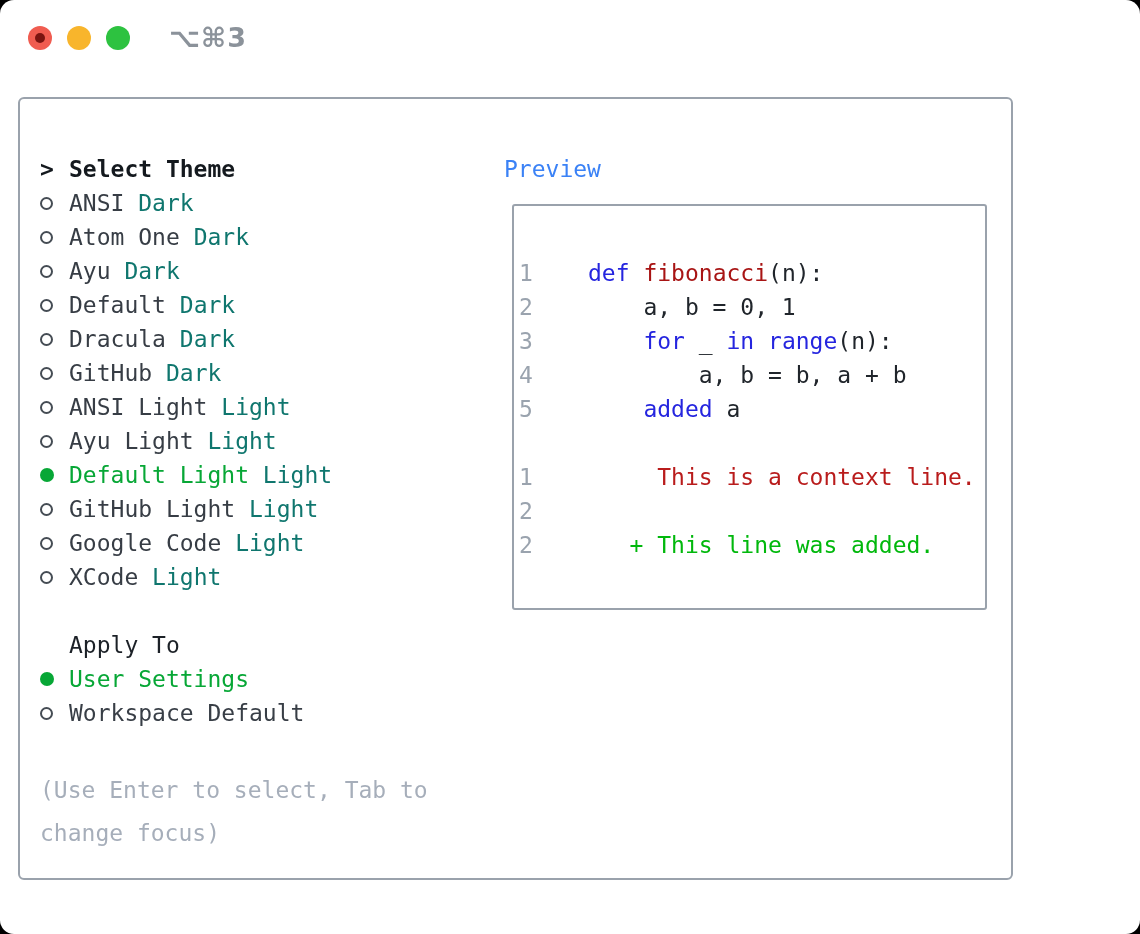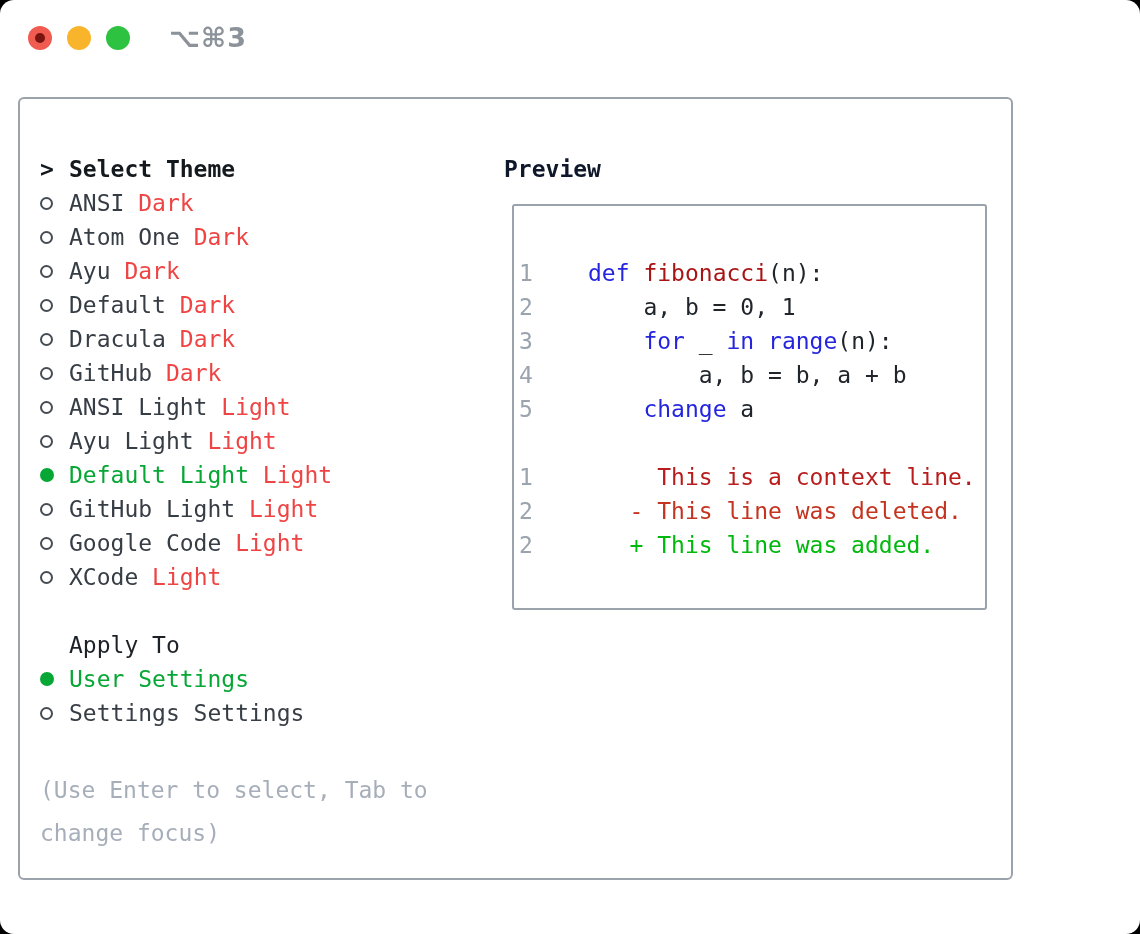--- a/index.html
+++ b/index.html
@@ -50,29 +50,29 @@
   .hdr{font-weight:700;color:#14191e;white-space:pre;}
   .hdr2{color:#1c2127;white-space:pre;}
   .radio{
     box-sizing:border-box;width:13px;height:13px;border-radius:50%;
     border:2px solid #454c54;background:transparent;
   }
   .radio.sel{width:14px;height:14px;border:none;background:var(--green);}
   .lbl{white-space:pre;}
   .tname{color:#373d45;}
   .tname.sel{color:var(--green);}
-  .tvar{color:#ef4444;}
+  .tvar{color:#0f766e;}
   .opt-label{color:#383e46;white-space:pre;}
   .opt-label.sel{color:var(--green);}
   .hint{color:#a6aeba;white-space:pre;margin-top:9px;}
   
   .preview-header{
     position:absolute;left:484px;top:53px;height:34px;
     display:flex;align-items:center;
-    font-size:23px;font-weight:700;color:#0f172a;
+    font-size:23px;font-weight:400;color:#3b82f6;
   }
   .preview-box{
     position:absolute;left:492px;top:105px;width:475px;height:406px;
     box-sizing:border-box;
     border:2px solid #9aa2ac;border-radius:3px;
     background:#fff;
   }
   #code{position:absolute;left:5px;top:50px;}
   .cl{height:34px;display:flex;align-items:center;font-size:23px;}
   .ln{display:inline-block;width:42px;color:#9aa3ae;white-space:pre;flex:none;}
@@ -194,21 +194,21 @@
           <div class="row">
             <span class="slot">
               <span class="radio sel"></span>
             </span>
             <span class="opt-label sel">User Settings</span>
           </div>
           <div class="row">
             <span class="slot">
               <span class="radio"></span>
             </span>
-            <span class="opt-label">Settings Settings</span>
+            <span class="opt-label">Workspace Default</span>
           </div>
         </div>
 
       <div class="row"></div>
 
       <div class="row hint">(Use Enter to select, Tab to</div>
       <div class="row hint">change focus)</div>
     </div>
 
     <div class="preview-header">Preview</div>
@@ -226,33 +226,32 @@
           <div class="cl">
             <span class="ln">3</span>
             <span class="ct"><span class="tok-pl">    </span><span class="tok-kw">for</span><span class="tok-pl"> _ </span><span class="tok-kw">in</span><span class="tok-pl"> </span><span class="tok-kw">range</span><span class="tok-pl">(n):</span></span>
           </div>
           <div class="cl">
             <span class="ln">4</span>
             <span class="ct"><span class="tok-pl">        a, b = b, a + b</span></span>
           </div>
           <div class="cl">
             <span class="ln">5</span>
-            <span class="ct"><span class="tok-pl">    </span><span class="tok-kw">change</span><span class="tok-pl"> a</span></span>
+            <span class="ct"><span class="tok-pl">    </span><span class="tok-kw">added</span><span class="tok-pl"> a</span></span>
           </div>
           <div class="cl">
             <span class="ln"></span>
             <span class="ct"></span>
           </div>
           <div class="cl">
             <span class="ln">1</span>
             <span class="ct"><span class="tok-ctx">     This is a context line.</span></span>
           </div>
           <div class="cl">
             <span class="ln">2</span>
-            <span class="ct"><span class="tok-del">   - This line was deleted.</span></span>
           </div>
           <div class="cl">
             <span class="ln">2</span>
             <span class="ct"><span class="tok-add">   + This line was added.</span></span>
           </div>
         </div>
     </div>
 
   </div>
 </div>

